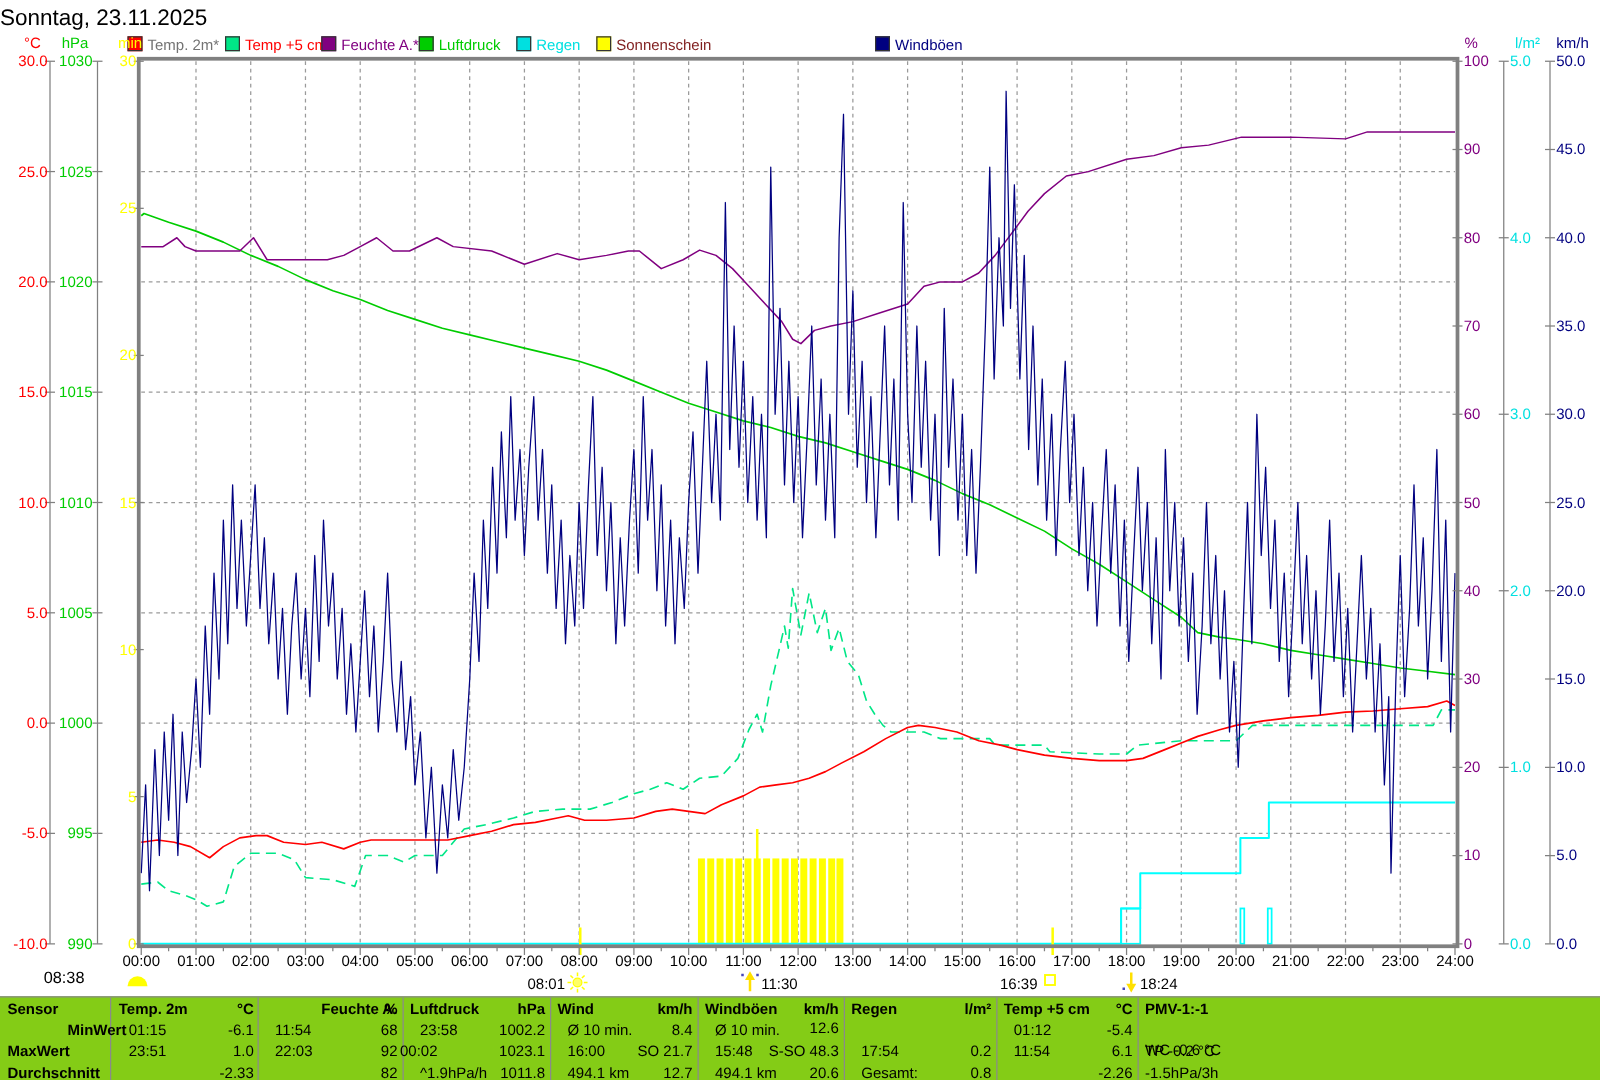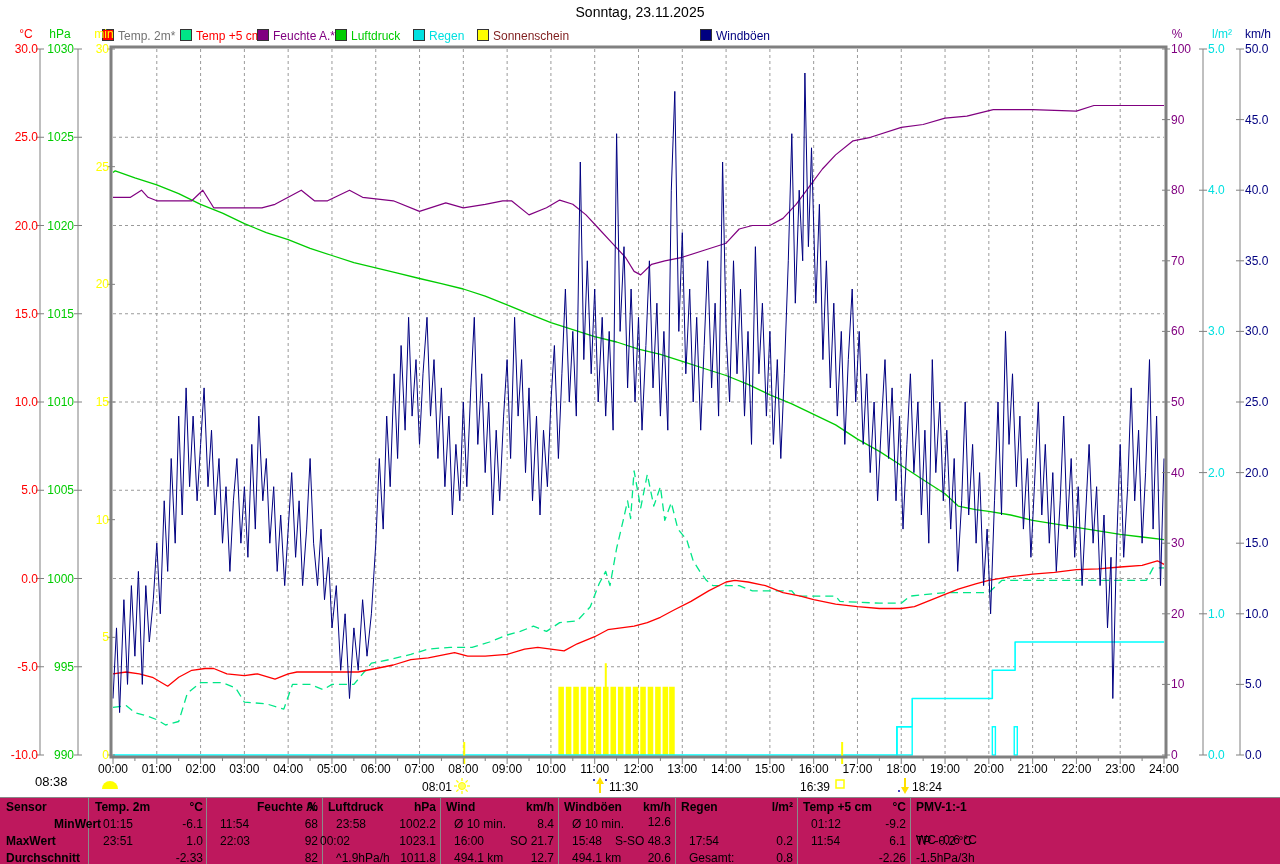--- a/index.html
+++ b/index.html
@@ -1,23 +1,23 @@
 <!DOCTYPE html>
 <html><head>
 <meta charset="utf-8">
 <style>
   html,body{margin:0;padding:0;background:#fff;width:1280px;height:864px;overflow:hidden;
     font-family:"Liberation Sans",sans-serif;}
   #screen{position:absolute;left:0;top:0;width:1280px;height:864px;background:#fff;}
-  #title{position:absolute;left:0;top:4px;width:1280px;text-align:center;font-size:14px;color:#000;}
+  #title{position:absolute;left:0;top:4px;width:1280px;text-align:left;font-size:18px;color:#000;}
   #legend{position:absolute;left:0;top:29px;width:1280px;height:16px;}
   .leg-item{position:absolute;top:0;height:14px;font-size:12px;white-space:nowrap;}
   .leg-sw{display:inline-block;width:10px;height:10px;border:1px solid #333;vertical-align:-1px;margin-right:4px;}
   #chartsvg{position:absolute;left:0;top:0;}
-  #infobar{position:absolute;left:0;top:797px;width:1280px;height:67px;background:#be185d;
+  #infobar{position:absolute;left:0;top:797px;width:1280px;height:67px;background:#84cc16;
     border-top:1px solid #888;font-size:12px;color:#000;}
   .tcell{position:absolute;white-space:nowrap;line-height:16px;height:16px;}
   .tsep{position:absolute;top:0;width:1px;height:67px;background:#8a8a8a;}
   .bold{font-weight:bold;}
   .right{text-align:right;}
 </style>
 </head>
 <body>
 
 <div id="screen">
@@ -364,21 +364,21 @@
       <div class="tcell right" style="left: 564px; top: 52px; width: 107px;">20.6</div>
       <div class="tcell bold" style="left: 681px; top: 1px;">Regen</div>
       <div class="tcell bold right" style="left: 681px; top: 1px; width: 112px;">l/m²</div>
       <div class="tcell" style="left: 689px; top: 35px;">17:54</div>
       <div class="tcell right" style="left: 681px; top: 35px; width: 112px;">0.2</div>
       <div class="tcell" style="left: 689px; top: 52px;">Gesamt:</div>
       <div class="tcell right" style="left: 681px; top: 52px; width: 112px;">0.8</div>
       <div class="tcell bold" style="left: 803px; top: 1px;">Temp +5 cm</div>
       <div class="tcell bold right" style="left: 803px; top: 1px; width: 103px;">°C</div>
       <div class="tcell" style="left: 811px; top: 18px;">01:12</div>
-      <div class="tcell right" style="left: 803px; top: 18px; width: 103px;">-9.2</div>
+      <div class="tcell right" style="left: 803px; top: 18px; width: 103px;">-5.4</div>
       <div class="tcell" style="left: 811px; top: 35px;">11:54</div>
       <div class="tcell right" style="left: 803px; top: 35px; width: 103px;">6.1</div>
       <div class="tcell right" style="left: 803px; top: 52px; width: 103px;">-2.26</div>
       <div class="tcell bold" style="left: 916px; top: 1px;">PMV-1:-1</div>
       <div class="tcell" style="left: 916px; top: 34px;">WC -0.6 °C</div>
       <div class="tcell" style="left: 916px; top: 35px;">TP -0.2 °C</div>
       <div class="tcell" style="left: 916px; top: 52px;">-1.5hPa/3h</div>
     </div>
 </div>
 

